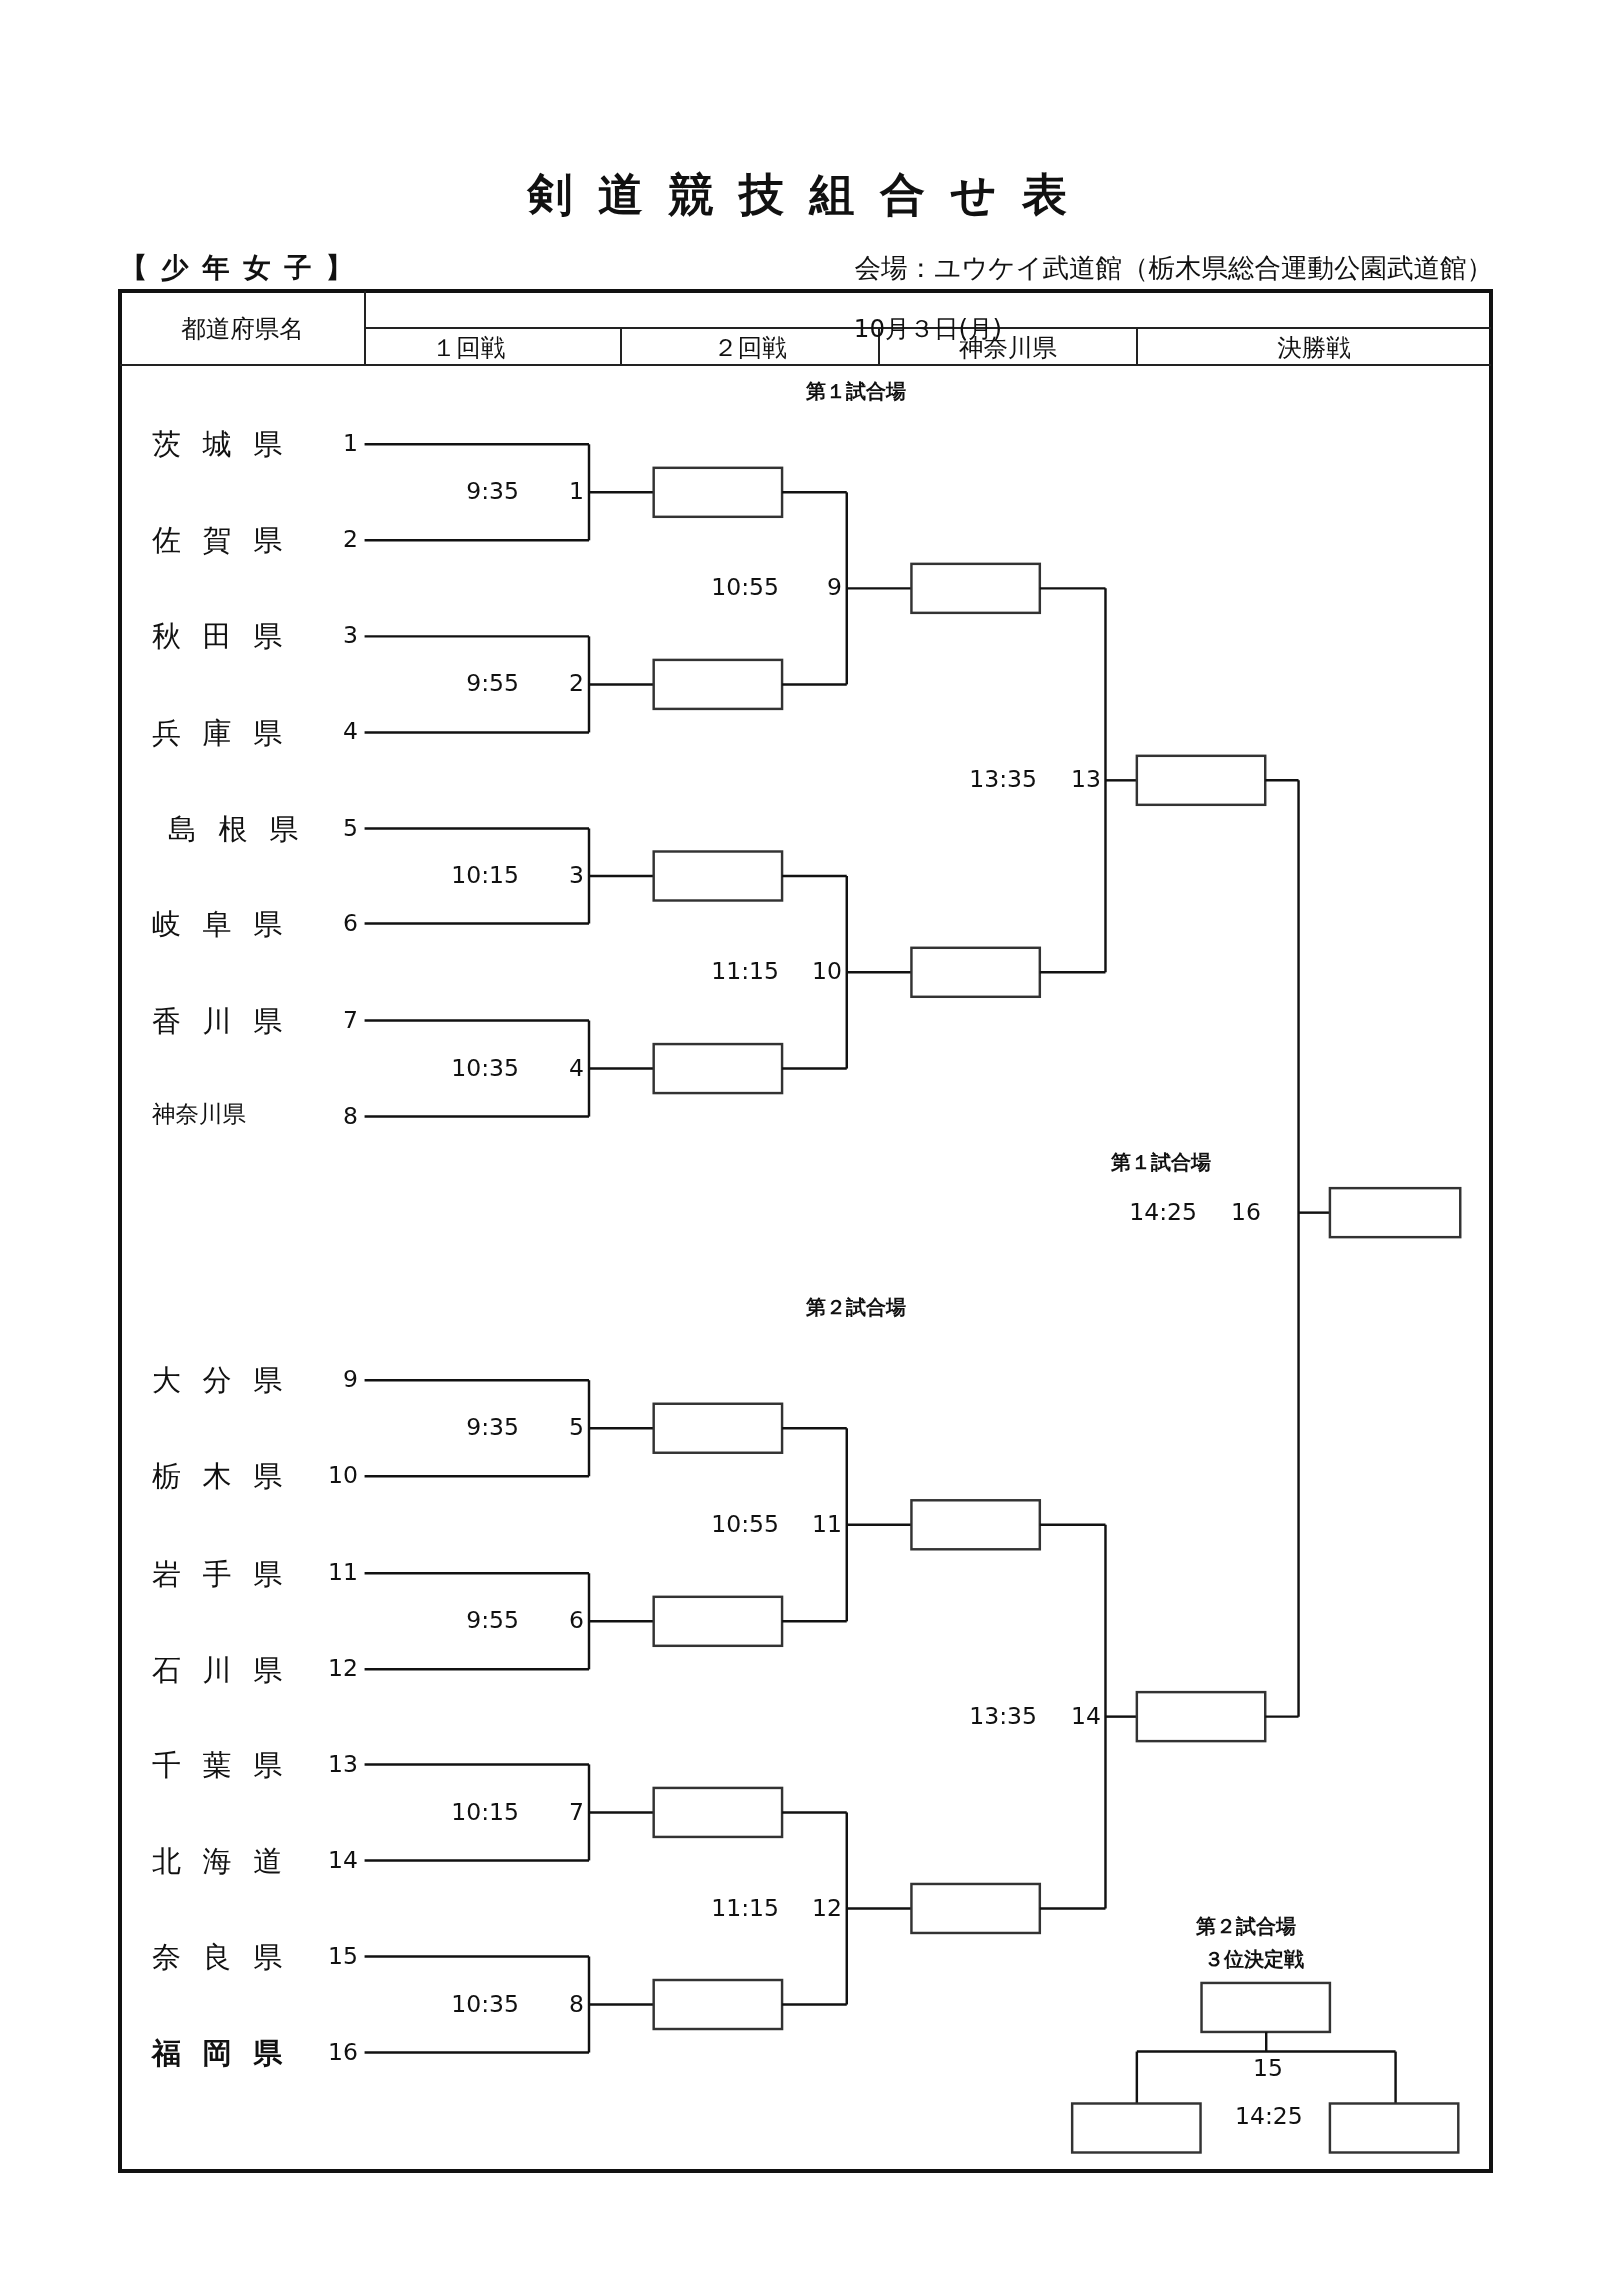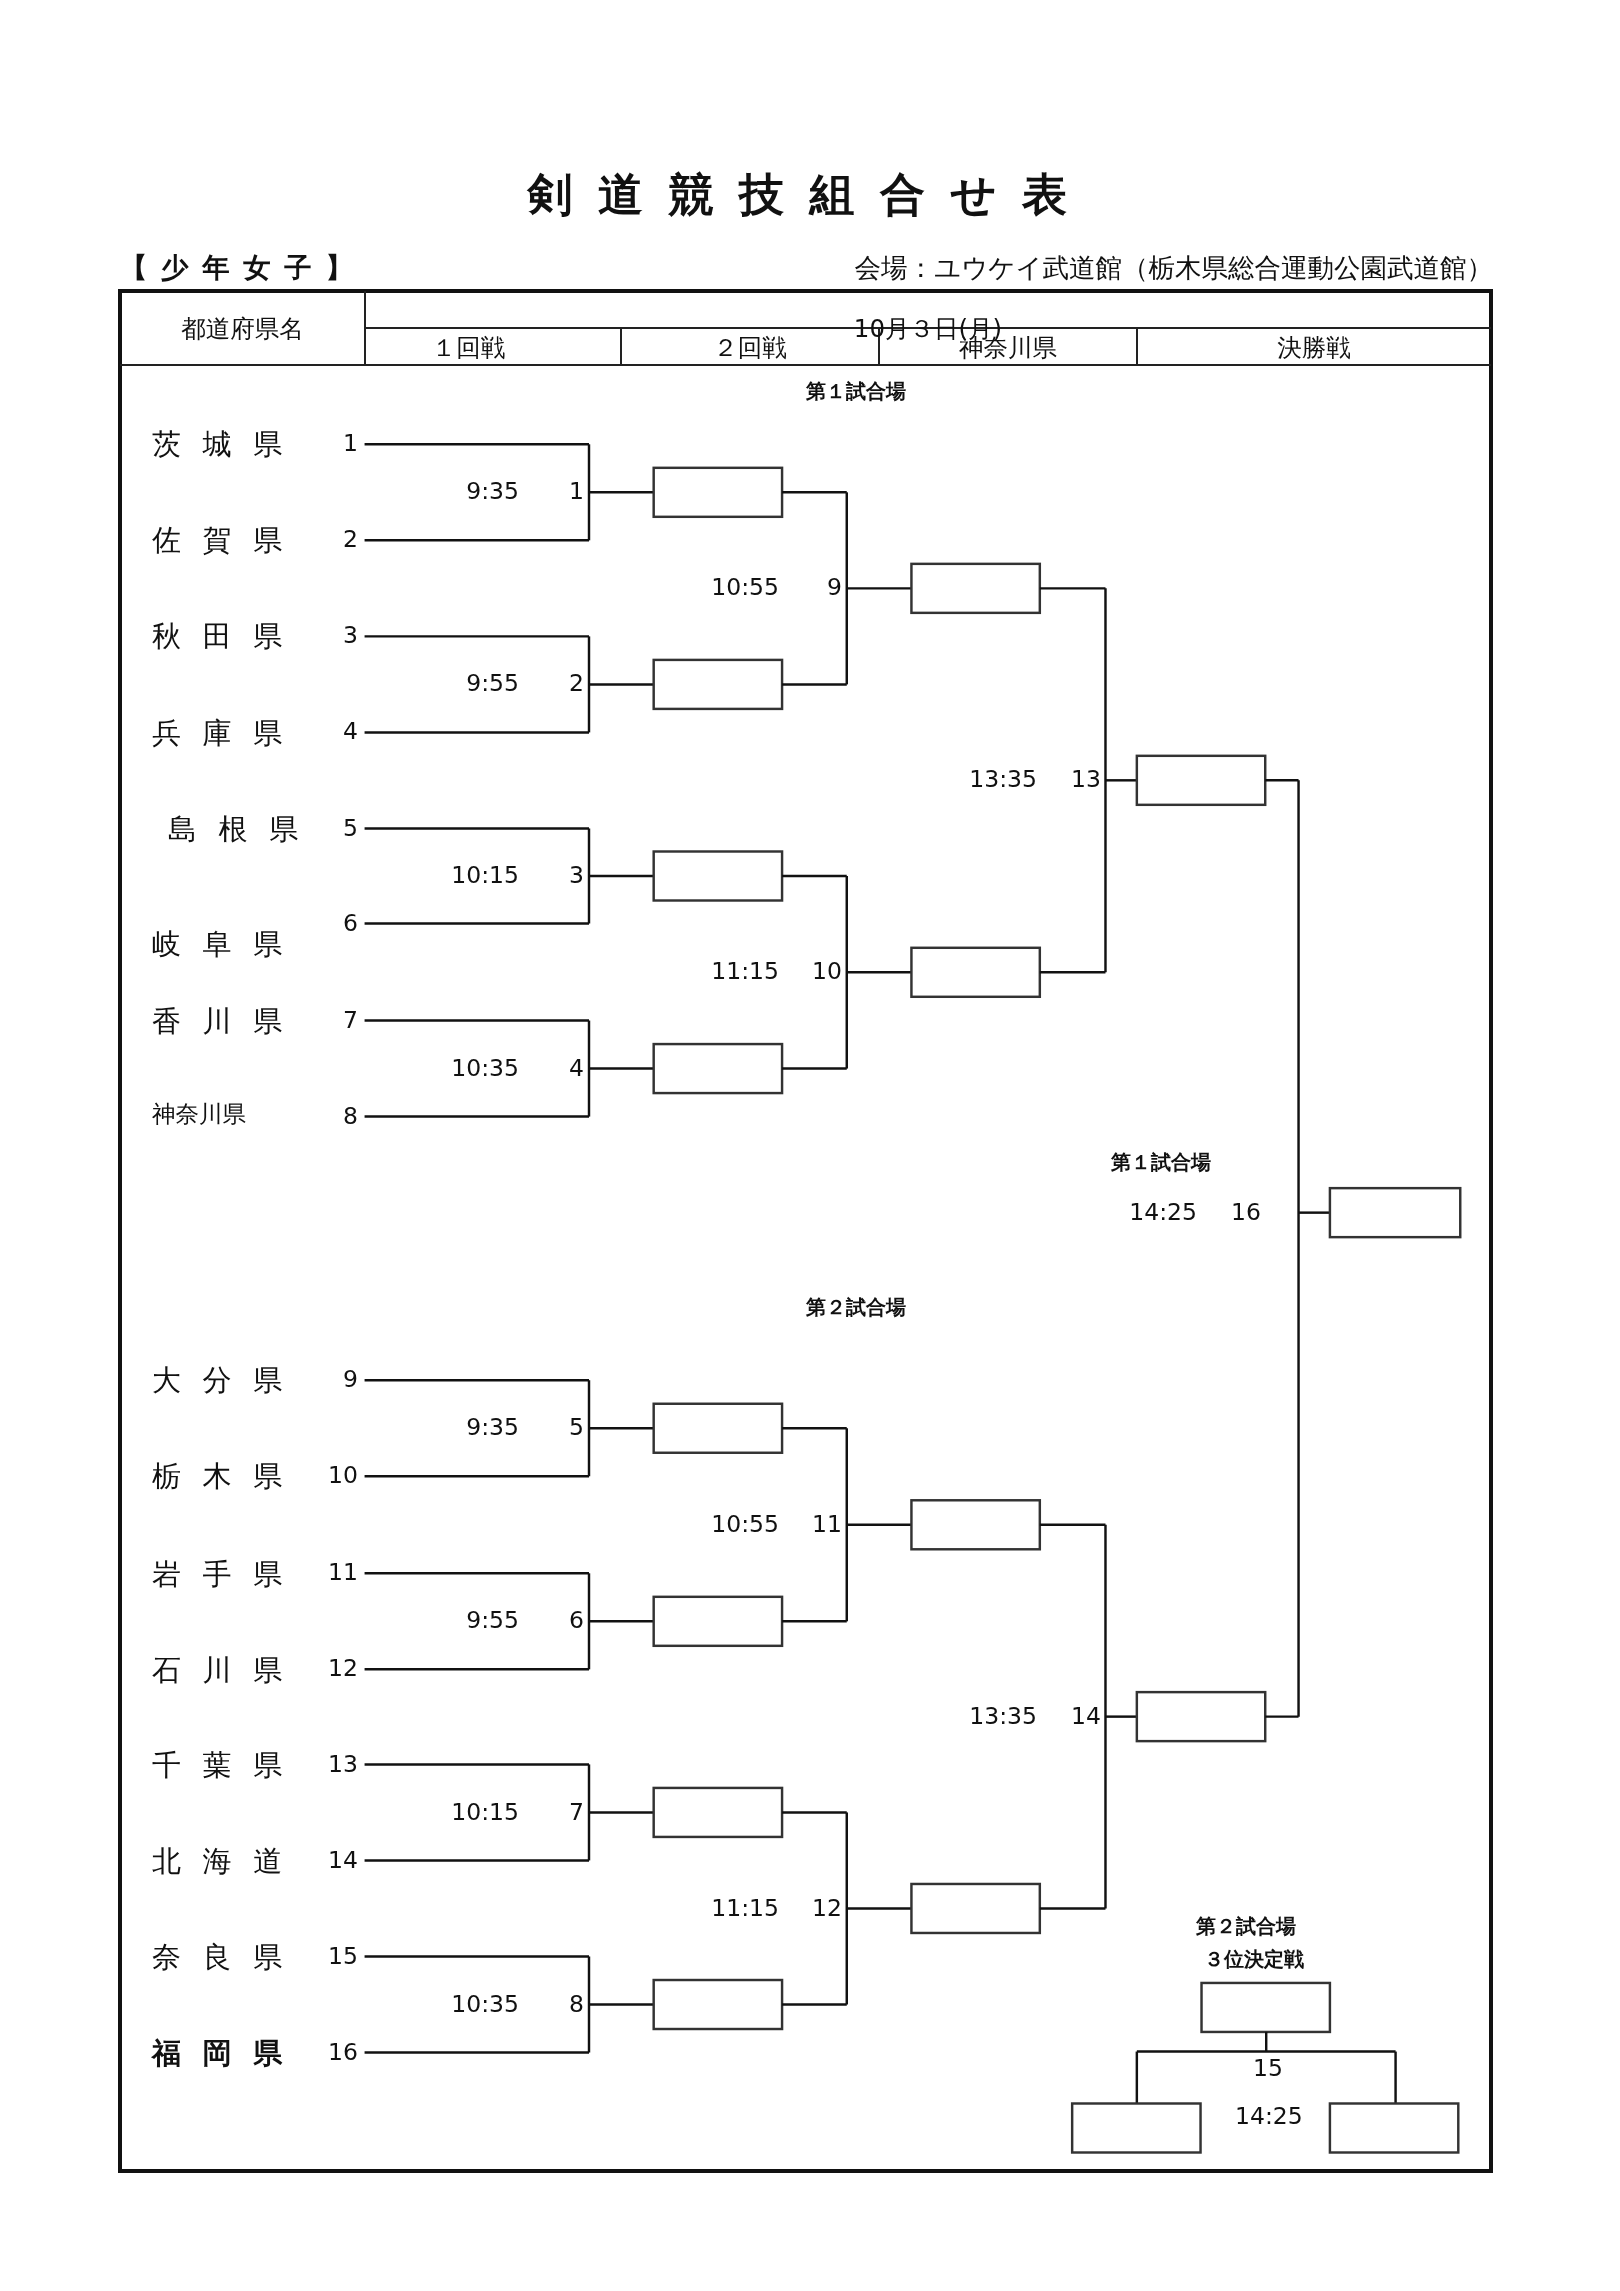--- a/index.html
+++ b/index.html
@@ -135,21 +135,21 @@
     <div class="lbl name" style="top: 425px; left: 152px;">茨城県</div>
     <div class="lbl " style="top: 429px; right: 1262px;">1</div>
     <div class="lbl name" style="top: 521px; left: 152px;">佐賀県</div>
     <div class="lbl " style="top: 525px; right: 1262px;">2</div>
     <div class="lbl name" style="top: 617px; left: 152px;">秋田県</div>
     <div class="lbl " style="top: 621px; right: 1262px;">3</div>
     <div class="lbl name" style="top: 714px; left: 152px;">兵庫県</div>
     <div class="lbl " style="top: 717px; right: 1262px;">4</div>
     <div class="lbl name" style="top: 810px; left: 168px;">島根県</div>
     <div class="lbl " style="top: 814px; right: 1262px;">5</div>
-    <div class="lbl name" style="top: 905px; left: 152px; margin-top: 20px;">岐阜県</div>
+    <div class="lbl name" style="top: 905px; left: 152px;">岐阜県</div>
     <div class="lbl " style="top: 909px; right: 1262px;">6</div>
     <div class="lbl name" style="top: 1002px; left: 152px; text-align: right;">香川県</div>
     <div class="lbl " style="top: 1006px; right: 1262px;">7</div>
     <div class="lbl " style="top: 1098px; left: 152px;">神奈川県</div>
     <div class="lbl " style="top: 1102px; right: 1262px;">8</div>
     <div class="lbl name" style="top: 1361px; left: 152px;">大分県</div>
     <div class="lbl " style="top: 1365px; right: 1262px;">9</div>
     <div class="lbl name" style="top: 1457px; left: 152px;">栃木県</div>
     <div class="lbl " style="top: 1461px; right: 1262px;">10</div>
     <div class="lbl name" style="top: 1555px; left: 152px;">岩手県</div>

